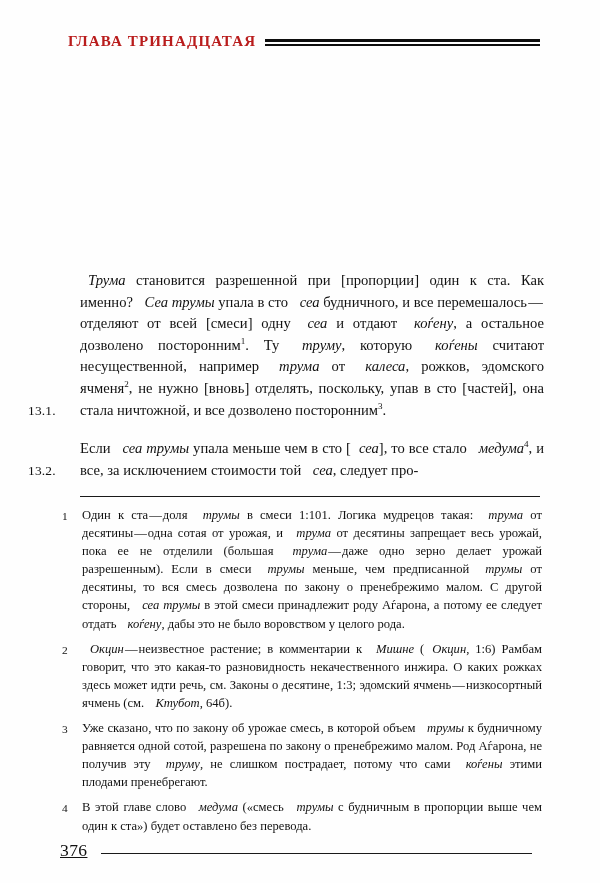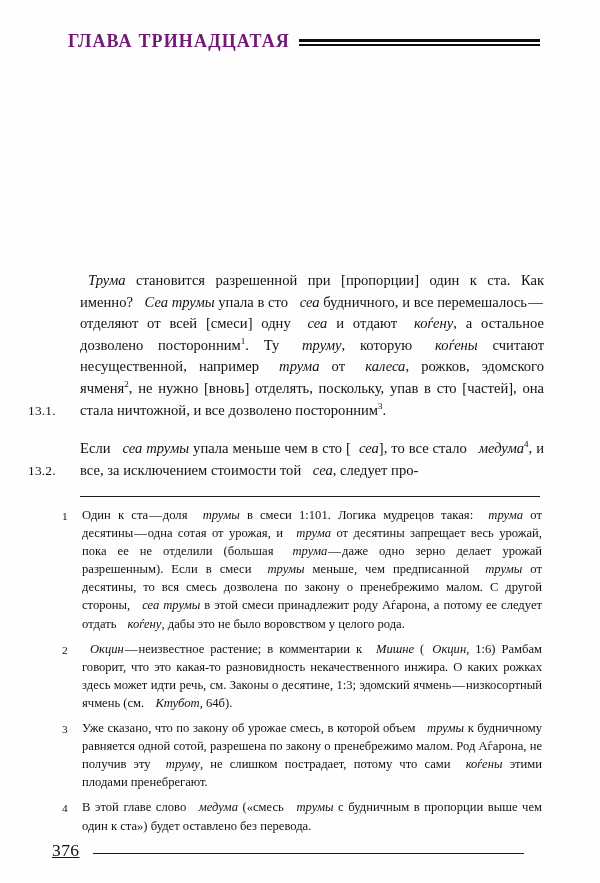--- a/index.html
+++ b/index.html
@@ -28,25 +28,25 @@
   .runhead {
     position: absolute;
     left: 68px;
     top: 30px;
     width: 472px;
     height: 22px;
     display: flex;
     align-items: center;
   }
   .runhead-title {
-    font-size: 18px;
+    font-size: 15px;
     letter-spacing: 1.15px;
     font-weight: bold;
     white-space: nowrap;
-    color: #701a75;
+    color: #b91c1c;
   }
   .runhead-rule {
     flex: 1 1 auto;
     margin-left: 9px;
     height: 7px;
     position: relative;
     top: 1px;
   }
   .runhead-rule::before {
     content: "";
@@ -131,21 +131,21 @@
     flex: 1 1 auto;
     font-size: 12.6px;
     line-height: 18.1px;
     text-align: justify;
     text-justify: inter-word;
   }
 
   
   .folio {
     position: absolute;
-    left: 52px;
+    left: 60px;
     top: 840px;
     width: 472px;
     display: flex;
     align-items: center;
     text-decoration: underline;
   }
   .folio-num {
     font-size: 17.5px;
     letter-spacing: 0.4px;
     white-space: nowrap;

